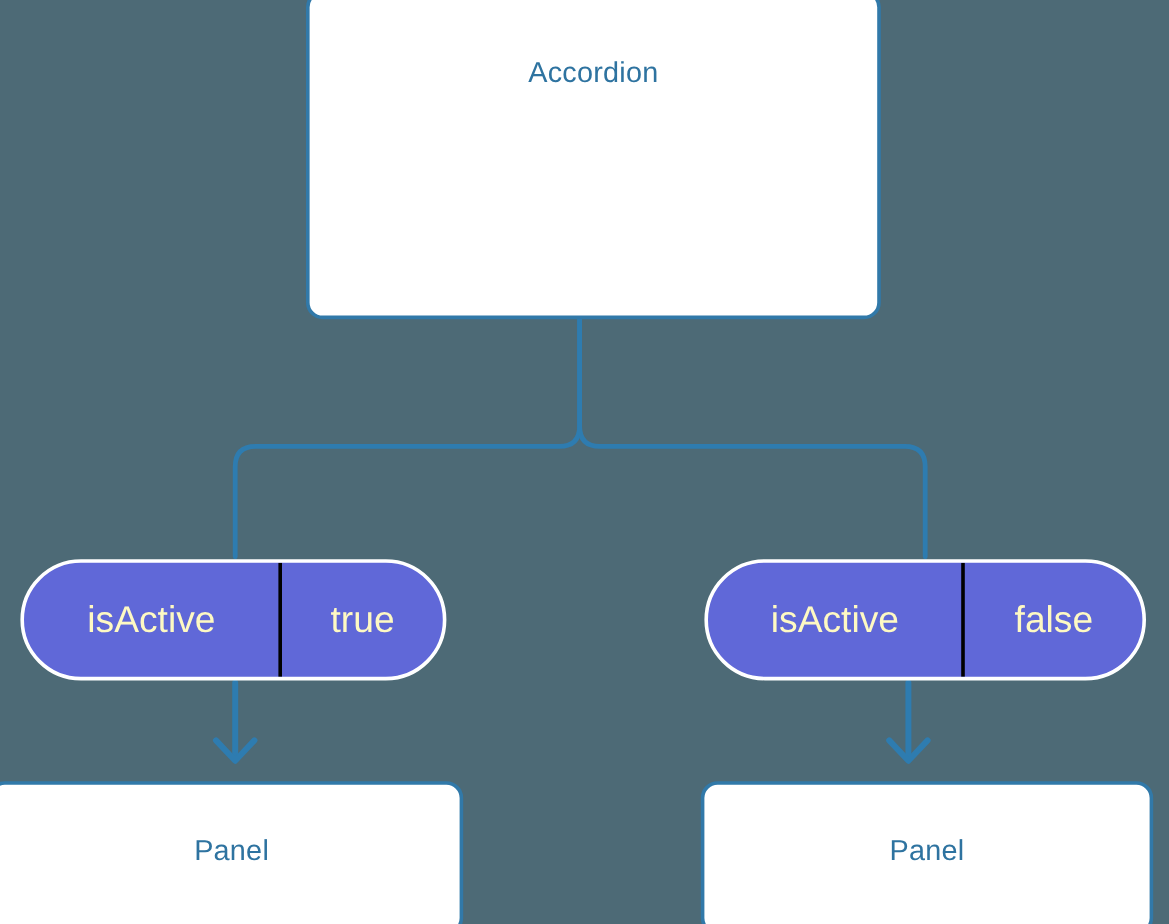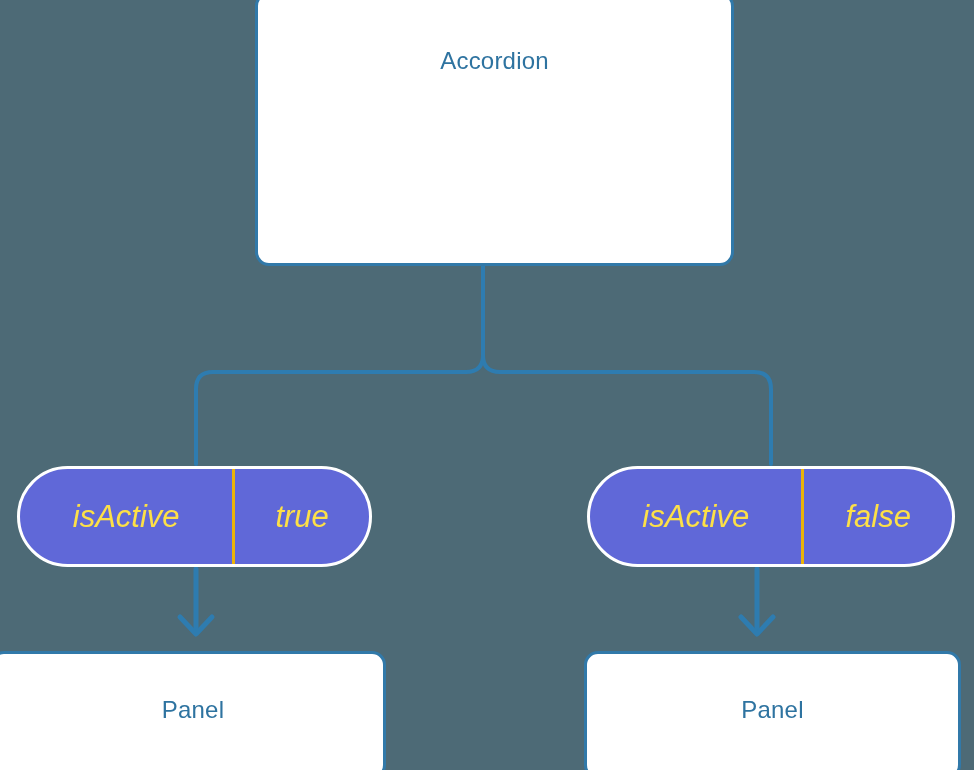--- a/index.html
+++ b/index.html
@@ -115,25 +115,24 @@
   .pill-outline .seg-value {
     border-left: 2px solid #5b63d6;
   }
 
   
   .pill-filled {
     border: 3px solid #ffffff;
     background: #6068d8;
   }
   .pill-filled .seg {
-    color: #fde047;
-    font-style: italic;
+    color: #fef9c3;
   }
   .pill-filled .seg-value {
-    border-left: 3px solid #eab308;
+    border-left: 3px solid #000000;
   }
 
   #state-pill {
     left: 306px;
     top: 118px;
     width: 376px;
     height: 104px;
   }
   #state-pill .seg-key { width: 283px; }
   #state-pill .seg-value { width: 93px; }

